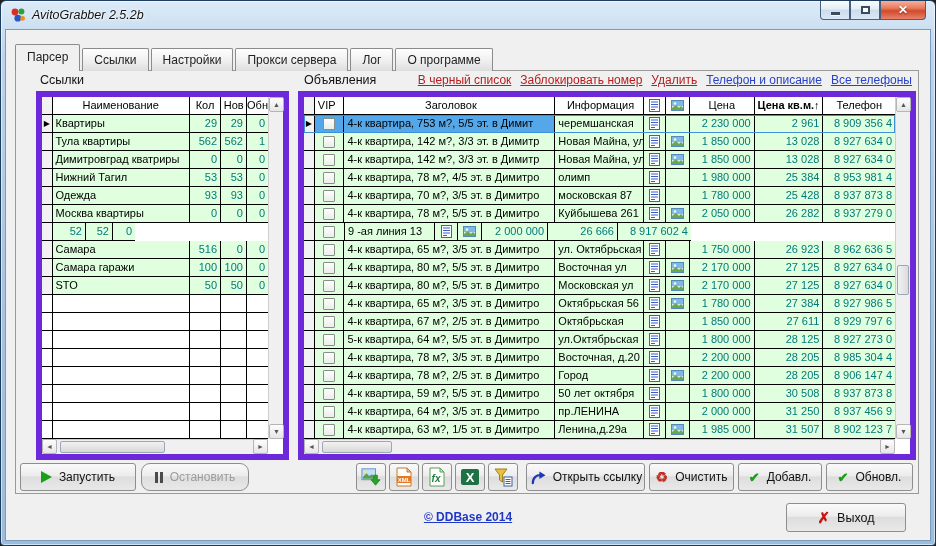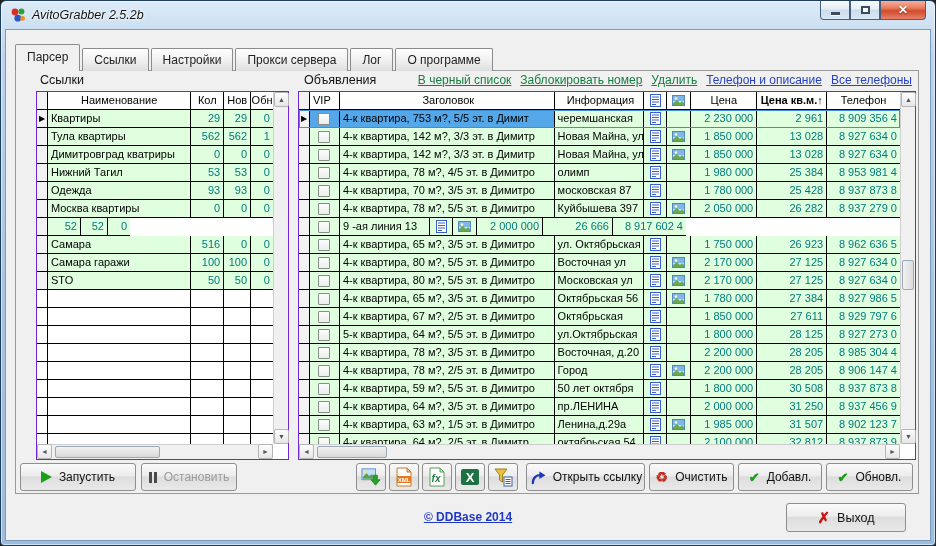--- a/index.html
+++ b/index.html
@@ -33,25 +33,25 @@
   .tab.active { height:27px; line-height:25px; background:#f0f0f0; position:relative; z-index:4; }
 
   .tabpage { position:absolute; left:9px; top:40px; width:904px; height:424px; border:1px solid #9a9a9a; background:#f0f0f0; }
 
   .panel-label { position:absolute; top:2px; font-size:12.5px; color:#111; }
 
   
   .actions { position:absolute; left:288px; right:6px; top:2px; display:flex; align-items:flex-start; }
   .actions .spacer { flex:1; }
   .alink { font-size:12px; text-decoration:underline; margin-left:9px; white-space:nowrap; cursor:pointer; }
-  .alink.red { color:#15803d; }
+  .alink.red { color:#b91c1c; }
   .alink.blue { color:#2742c8; }
 
   
-  .grid { position:absolute; border:1px solid #6d28d9; background:#fff;padding-left:18px; }
+  .grid { position:absolute; border:6px solid #6d28d9; background:#fff;padding-left:18px; }
   .grid-inner { position:absolute; left:0; top:0; right:15px; bottom:15px; overflow:hidden; background:#fff; }
   .vscroll { position:absolute; right:0; top:0; bottom:15px; width:15px; background:#f0f0f0; border-left:1px solid #cfcfcf; }
   .hscroll { position:absolute; left:0; right:15px; bottom:0; height:15px; background:#f0f0f0; border-top:1px solid #cfcfcf; }
   .sb-btn { position:absolute; width:15px; height:15px; background:linear-gradient(#fdfdfd,#e6e6e6); border:1px solid #b5b5b5; border-radius:2px;
     display:flex; align-items:center; justify-content:center; font-size:7px; color:#555; }
   .sb-thumb { position:absolute; background:linear-gradient(90deg,#f2f2f2,#dcdcdc); border:1px solid #9aa8b8; border-radius:2px; }
   .hscroll .sb-thumb { top:1px; height:12px; background:linear-gradient(#f2f2f2,#d8d8d8); }
 
   .row { display:flex; height:18px; }
   .c { border-right:1px solid #000; border-bottom:1px solid #000; font-size:11px; line-height:17px;
@@ -450,21 +450,21 @@
                 <div class="c num price">1 780 000</div>
                 <div class="c num sqm">25 428</div>
                 <div class="c num phone">8 937 873 8</div>
               </div>
               <div class="row mg">
                 <div class="c ind"></div>
                 <div class="c vip">
                   <div class="checkbox"></div>
                 </div>
                 <div class="c title">4-к квартира, 78 м?, 5/5 эт. в Димитро</div>
-                <div class="c info">Куйбышева 397</div>
+                <div class="c info">Куйбышева 261</div>
                 <div class="c doccol">
                   <svg width="11" height="13" viewBox="0 0 11 13">
                     <rect x="0.5" y="0.5" width="10" height="12" fill="#fff" stroke="#3a5fcd"></rect>
                     <line x1="2" y1="3" x2="9" y2="3" stroke="#3a5fcd"></line>
                     <line x1="2" y1="5.5" x2="9" y2="5.5" stroke="#3a5fcd"></line>
                     <line x1="2" y1="8" x2="9" y2="8" stroke="#3a5fcd"></line>
                     <line x1="2" y1="10.5" x2="6" y2="10.5" stroke="#3a5fcd"></line>
                   </svg>
                 </div>
                 <div class="c imgcol">
@@ -806,21 +806,21 @@
           <div class="sb-thumb" style="left:18px; width:70px;"></div>
         </div>
       </div>
 
       <div class="toolbar">
         <div class="btn" style="width:116px;">
           <span class="play"></span>
           <span>Запустить</span>
         </div>
         <div style="width:5px;"></div>
-        <div class="btn disabled" style="width:96px;">
+        <div class="btn disabled" style="width:108px;border-radius:9px;">
           <span class="pause">
               <i></i>
               <i></i>
             </span>
           <span>Остановить</span>
         </div>
         <div style="flex:1;"></div>
         <div class="btn iconbtn">
           <svg width="20" height="20" viewBox="0 0 22 20">
               <rect x="1" y="1" width="15" height="12" fill="#bfe0f8" stroke="#6090c0"></rect>

